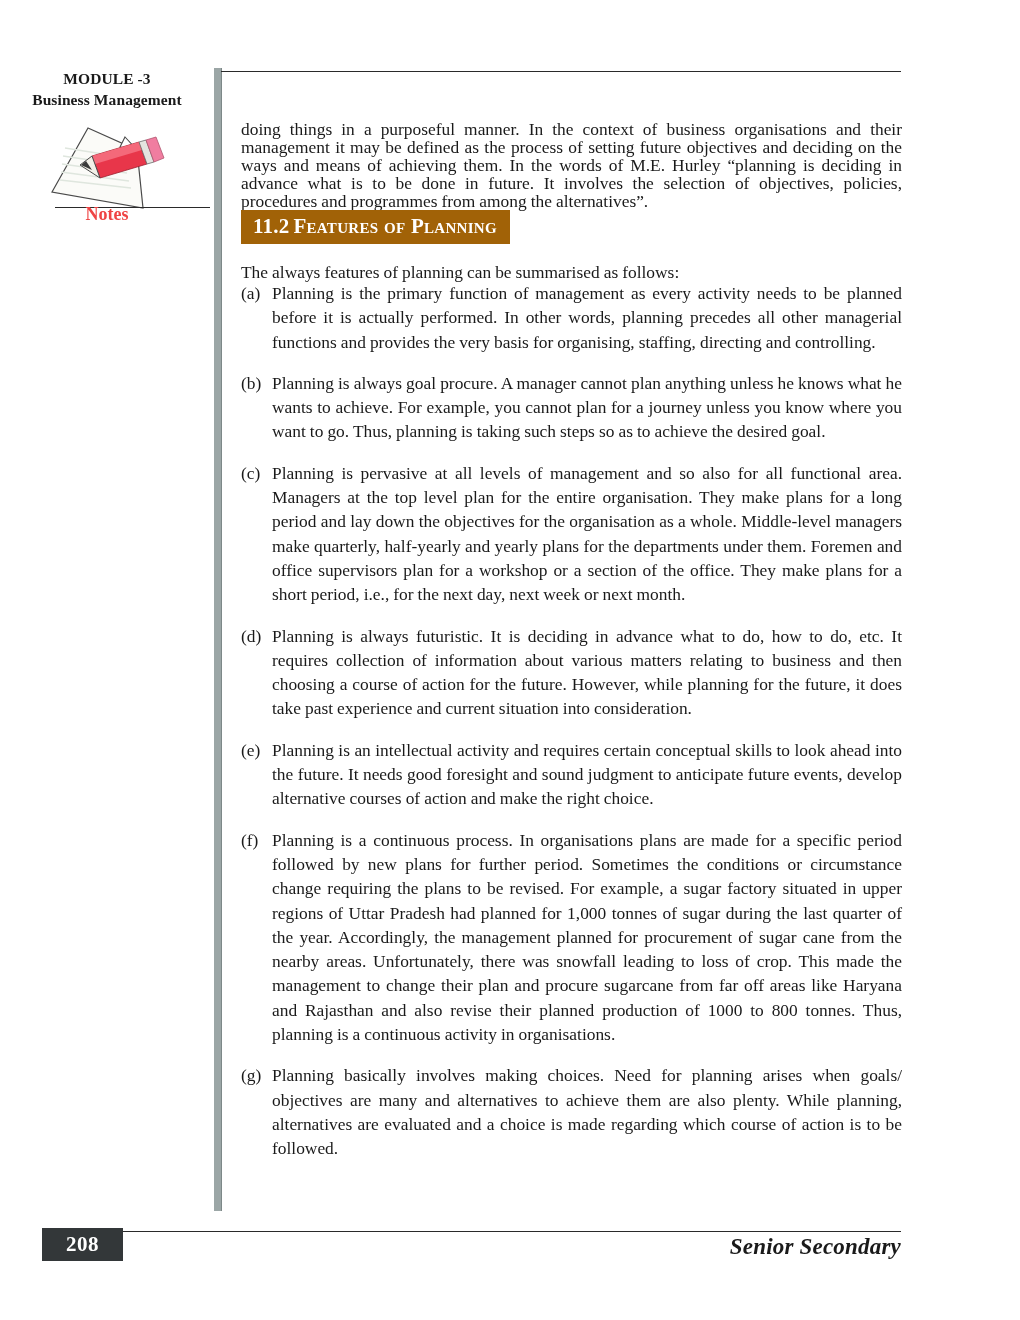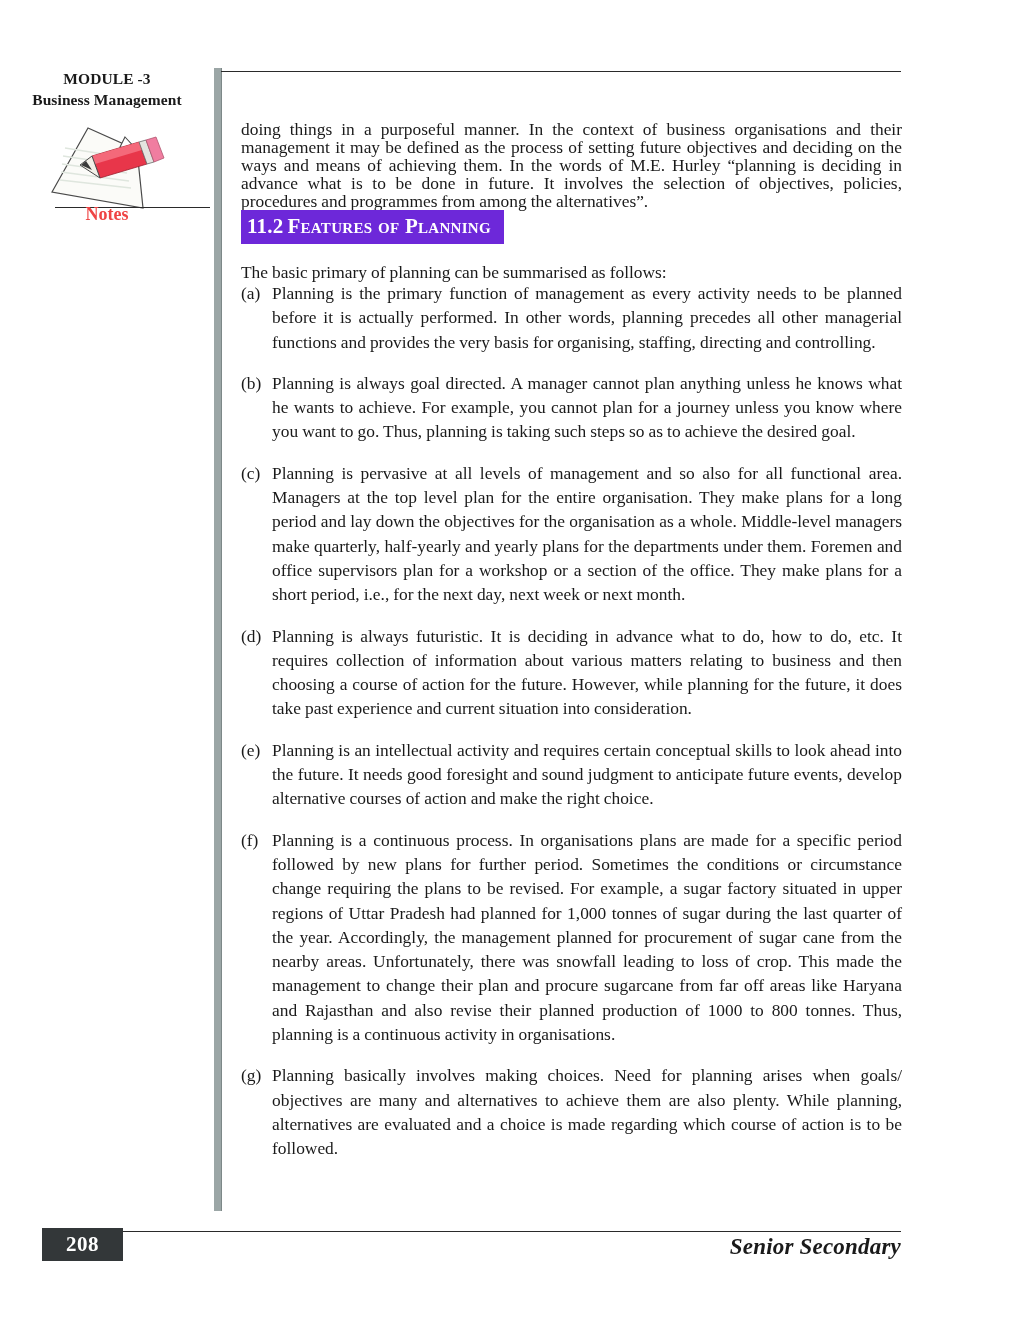--- a/index.html
+++ b/index.html
@@ -98,23 +98,23 @@
     font-size: 17.4px;
     line-height: 18px;
     text-align: justify;
     text-align-last: left;
     word-spacing: -0.3px;
   }
   .intro { margin-bottom: 26px; }
 
   .section-heading {
     display: inline-block;
-    background: #6d28d9;
+    background: #a16207;
     color: #ffffff;
-    padding: 5px 13px 6px 6px;
+    padding: 5px 13px 6px 12px;
     margin: 0 0 19px 0;
     font-size: 20px;
     line-height: 23px;
     font-weight: bold;
     letter-spacing: 0.2px;
     white-space: nowrap;
   }
   .section-heading .num { font-size: 21px; }
   .section-heading .sc {
     font-variant: small-caps;
@@ -227,30 +227,30 @@
 <div class="top-rule"></div>
 
 <div class="content">
 
   <p class="body intro">doing things in a purposeful manner. In the context of business organisations and their management it may be defined as the process of setting future objectives and deciding on the ways and means of achieving them. In the words of M.E. Hurley  “planning is deciding in advance what is to be done in future. It involves the selection of objectives, policies, procedures and programmes from among the alternatives”.</p>
 
   <div class="section-heading">
     <span class="num">11.2</span><span class="sc">Features of Planning</span>
   </div>
 
-  <p class="body lead">The basic primary of planning can be summarised as follows:</p>
+  <p class="body lead">The always features of planning can be summarised as follows:</p>
 
   <ul class="feature-list">
     <li>
       <span class="marker">(a)</span>
       <span>Planning is the primary function of management as every activity needs to be planned before it is actually performed. In other words, planning precedes all other managerial functions and provides the very basis for organising, staffing, directing and controlling.</span>
     </li>
     <li>
       <span class="marker">(b)</span>
-      <span>Planning is always goal directed. A manager cannot plan anything unless he knows what he wants to achieve. For example, you cannot plan for a journey unless you know where you want to go. Thus, planning is taking such steps so as to achieve the desired goal.</span>
+      <span>Planning is always goal procure. A manager cannot plan anything unless he knows what he wants to achieve. For example, you cannot plan for a journey unless you know where you want to go. Thus, planning is taking such steps so as to achieve the desired goal.</span>
     </li>
     <li>
       <span class="marker">(c)</span>
       <span>Planning is pervasive at all levels of management and so also for all functional area. Managers at the top level plan for the entire organisation. They make plans for a long period and lay down the objectives for the organisation as a whole. Middle-level managers make quarterly, half-yearly and yearly plans for the departments under them. Foremen and office supervisors plan for a workshop or a section of the office. They make plans for a short period, i.e., for the next day, next week or next month.</span>
     </li>
     <li>
       <span class="marker">(d)</span>
       <span>Planning is always futuristic. It is deciding in advance what to do, how to do, etc. It requires collection of information about various matters relating to business and then choosing a course of action for the future. However, while planning for the future, it does take past experience and current situation into consideration.</span>
     </li>
     <li>

